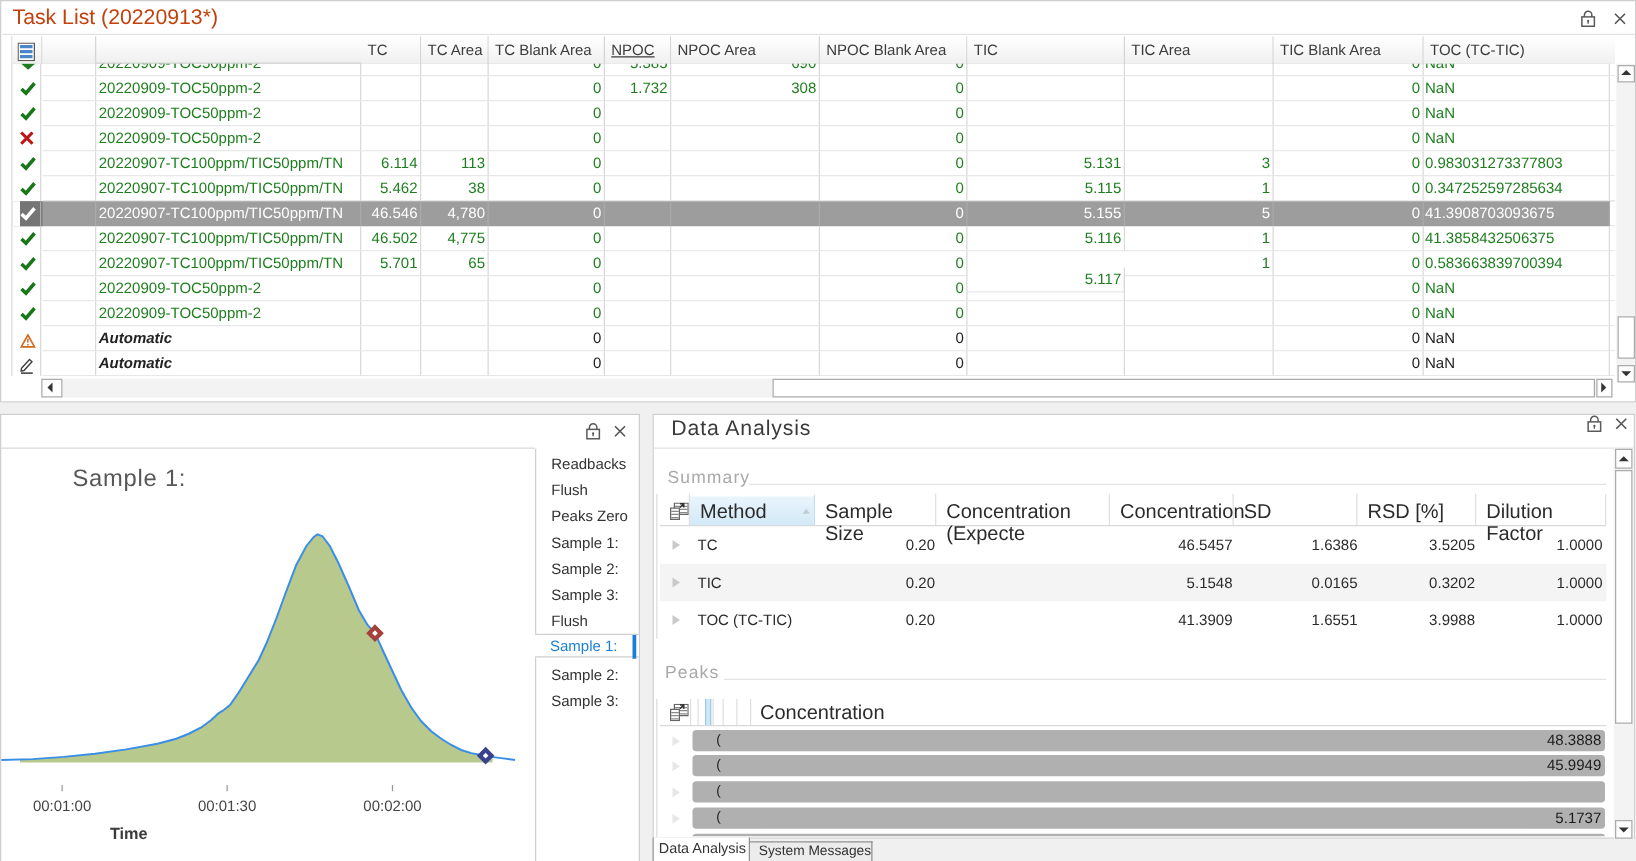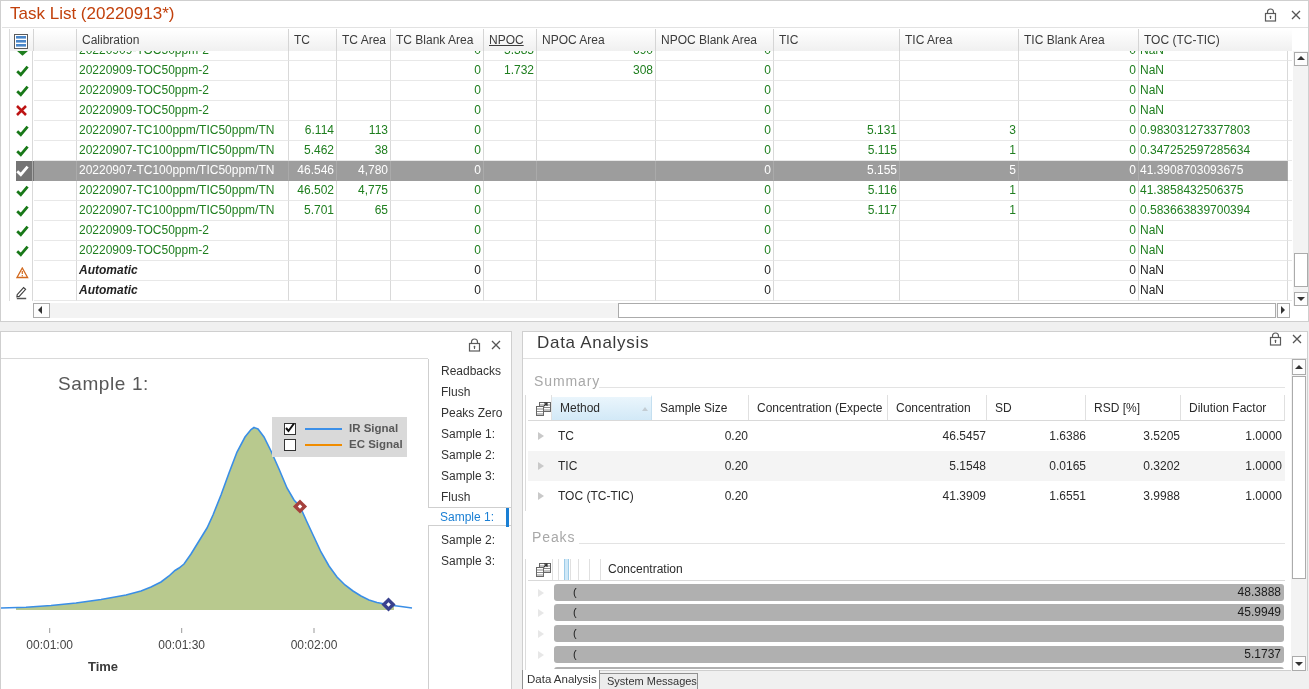--- a/index.html
+++ b/index.html
@@ -36,41 +36,40 @@
 #legend { position:absolute; left:271px; top:85px; width:135px; height:40px; background:#d9d9d9; }
 .cb { position:absolute; left:12px; width:12px; height:12px; background:#fff; border:1px solid #333; }
 .legline { position:absolute; left:33px; width:37px; height:2px; }
 .legtxt { position:absolute; left:77px; font-size:11.5px; font-weight:bold; color:#595959; white-space:nowrap; }
 
 #da-panel { left:522px; top:331px; width:786px; height:340px; }
 #da-title { left:14px; top:1px; font-size:17px; letter-spacing:0.7px; color:#3a3a3a; position:absolute; }
 #da-sep { left:0; top:26px; width:784px; height:1px; background:#e2e2e2; position:absolute; }
 .sechead { position:absolute; font-size:14px; letter-spacing:0.9px; color:#a8a8a8; }
 .secline { position:absolute; height:1px; background:#e3e3e3; }
-.dahdr { position:absolute; height:26px; border-bottom:1px solid #d9d9d9; font-size:12px; color:#2b2b2b; }
+.dahdr { position:absolute; height:26px; border-bottom:1px solid #d9d9d9; font-size:16px; color:#2b2b2b; }
 .dahc { position:absolute; top:0; height:25px; padding:6px 0 0 8px; border-right:1px solid #e0e0e0; }
 .darow { position:absolute; left:5px; width:757px; height:30px; font-size:12px; color:#2b2b2b; }
 .dacell { position:absolute; top:0; height:30px; line-height:30px; white-space:nowrap; }
 .exp { position:absolute; width:0; height:0; border-top:4px solid transparent; border-bottom:4px solid transparent; border-left:6px solid #c9c9c9; }
 .pbar { position:absolute; left:26px; width:730px; height:17px; background:#b0b0b0; border-radius:3px; font-size:12px; color:#1c1c1c; line-height:17px; }
 .tab { position:absolute; font-size:11.5px; height:18px; line-height:17px; white-space:nowrap; overflow:hidden; }
 </style>
 </head>
 <body>
 
 <div id="top-panel" class="panel abs">
   <div id="top-title" class="abs">Task List (20220913*)</div>
   <div id="top-sep" class="abs"></div>
   <div id="grid" class="abs">
     <div id="ghrow" class="abs"></div>
 
     <div class="gh" style="left:0;width:24px;border-right:none;"></div>
     <div class="gh" style="left:6px;width:18px;padding:0;border-right:1px solid #d5d5d5;"></div>
     <div class="gh" style="left:24px;width:43px;"></div>
-    <div class="gh" style="left:67px;width:212px;">Calibration</div>
     <div class="gh" style="left:279px;width:48px;">TC</div>
     <div class="gh" style="left:327px;width:54px;">TC Area</div>
     <div class="gh" style="left:381px;width:93px;">TC Blank Area</div>
     <div class="gh" style="left:474px;width:53px;text-decoration:underline;">NPOC</div>
     <div class="gh" style="left:527px;width:119px;">NPOC Area</div>
     <div class="gh" style="left:646px;width:118px;">NPOC Blank Area</div>
     <div class="gh" style="left:764px;width:126px;">TIC</div>
     <div class="gh" style="left:890px;width:119px;">TIC Area</div>
     <div class="gh" style="left:1009px;width:120px;">TIC Blank Area</div>
     <div class="gh" style="left:1129px;width:154px;border-right:none;">TOC (TC-TIC)</div>
@@ -253,21 +252,21 @@
           </div>
           <div style="position:absolute;left:22px;top:0;width:1px;height:20px;background:#d9d9d9;"></div>
           <div class="cell " style="left:24px;width:43px;"></div>
           <div class="cell " style="left:67px;width:212px;">20220907-TC100ppm/TIC50ppm/TN</div>
           <div class="cell num" style="left:279px;width:48px;">5.701</div>
           <div class="cell num" style="left:327px;width:54px;">65</div>
           <div class="cell num" style="left:381px;width:93px;">0</div>
           <div class="cell num" style="left:474px;width:53px;"></div>
           <div class="cell num" style="left:527px;width:119px;"></div>
           <div class="cell num" style="left:646px;width:118px;">0</div>
-          <div class="cell num" style="left:764px;width:126px;">5.117</div>
+          <div class="cell num" style="left:764px;width:126px;margin-top:13px;">5.117</div>
           <div class="cell num" style="left:890px;width:119px;">1</div>
           <div class="cell num" style="left:1009px;width:120px;">0</div>
           <div class="cell toc" style="left:1129px;width:149px;padding:0 2px 0 1px;">0.583663839700394</div>
           <div class="cell fill" style="left:1278px;width:5px;background:#fff;border-right:none;"></div>
         </div>
         <div class="grow" style="top:170px;">
           <div class="icn">
             <svg width="13" height="13" viewBox="0 0 13 13" style="margin-top:3px;display:block">
               <path d="M1.2 7.2 L4.8 10.6 L11.6 2.6" fill="none" stroke="#187818" stroke-width="2.8"></path>
             </svg>
@@ -393,32 +392,20 @@
         <rect x="-1.6" y="-1.6" width="3.2" height="3.2" fill="#fff"></rect>
       </g>
       <line x1="48.7" y1="269" x2="48.7" y2="274" stroke="#999"></line>
       <line x1="180.7" y1="269" x2="180.7" y2="274" stroke="#999"></line>
       <line x1="313" y1="269" x2="313" y2="274" stroke="#999"></line>
       <text x="48.7" y="290" font-size="12" fill="#444" text-anchor="middle">00:01:00</text>
       <text x="180.7" y="290" font-size="12" fill="#444" text-anchor="middle">00:01:30</text>
       <text x="313" y="290" font-size="12" fill="#444" text-anchor="middle">00:02:00</text>
       <text x="102" y="312" font-size="13" font-weight="bold" fill="#3a3a3a" text-anchor="middle">Time</text>
     </svg>
-  <div id="legend">
-    <div class="cb" style="top:6px;">
-        <svg width="12" height="12" viewBox="0 0 12 12" style="position:absolute;left:-1px;top:-2px">
-          <path d="M2 6 L4.5 9 L10 1.5" fill="none" stroke="#111" stroke-width="2"></path>
-        </svg>
-      </div>
-    <div class="cb" style="top:22px;"></div>
-    <div class="legline" style="top:11px;background:#3b8fe8;"></div>
-    <div class="legline" style="top:27px;background:#f08c00;"></div>
-    <div class="legtxt" style="top:5px;">IR Signal</div>
-    <div class="legtxt" style="top:21px;">EC Signal</div>
-  </div>
   <div id="tablist">
       <div class="tabitem" style="top:2px;">Readbacks</div>
       <div class="tabitem" style="top:23px;">Flush</div>
       <div class="tabitem" style="top:44px;">Peaks Zero</div>
       <div class="tabitem" style="top:65px;">Sample 1:</div>
       <div class="tabitem" style="top:86px;">Sample 2:</div>
       <div class="tabitem" style="top:107px;">Sample 3:</div>
       <div class="tabitem" style="top:128px;">Flush</div>
       <div id="seltab" style="top:148px;">
         <div class="tabitem" style="top:-1px;color:#1a7fd4;">Sample 1:</div>

